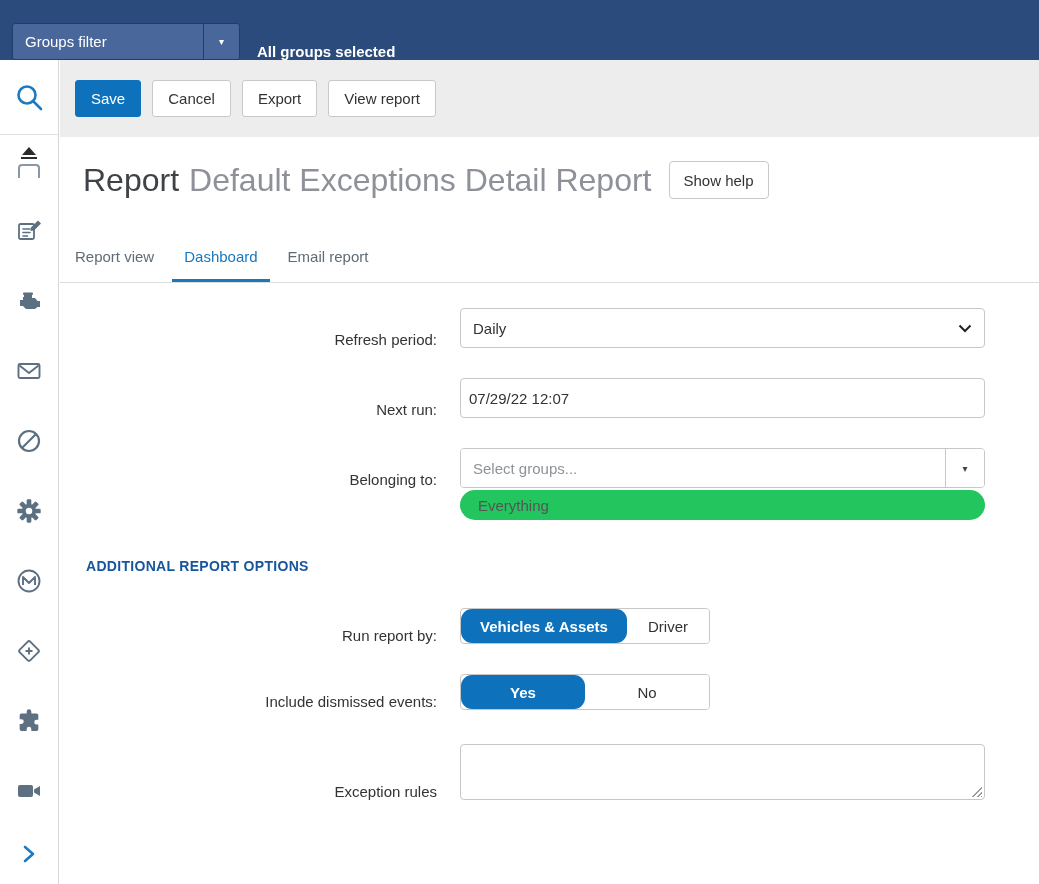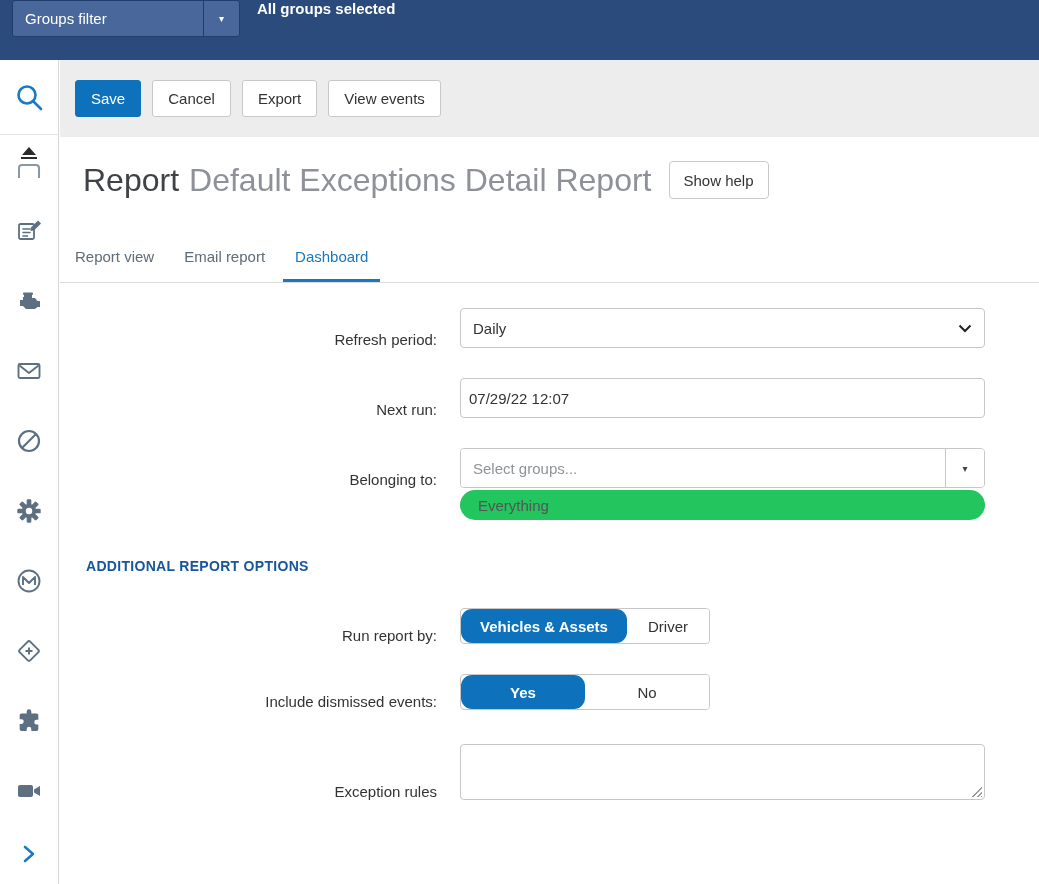--- a/index.html
+++ b/index.html
@@ -1,21 +1,21 @@
 <!DOCTYPE html>
 <html><head>
 <meta charset="utf-8">
 <style>
   *{box-sizing:border-box;margin:0;padding:0}
   html,body{width:1039px;height:884px;overflow:hidden;background:#fff;
     font-family:"Liberation Sans",sans-serif;}
 
   
   .topbar{position:absolute;left:0;top:0;width:1039px;height:60px;background:#2a4b7c;
-    display:flex;align-items:flex-start;z-index:10}
+    display:flex;align-items:flex-end;z-index:10}
   .gf-btn{margin-left:12px;height:37px;width:228px;background:#49679a;border:1px solid #1f3e6e;
     border-radius:3px;display:flex;align-items:stretch;color:#fff;font-size:15px;cursor:pointer}
   .gf-label{flex:1;display:flex;align-items:center;padding-left:12px}
   .gf-caret{width:36px;border-left:1px solid #1f3e6e;display:flex;align-items:center;
     justify-content:center;font-size:10px;color:#fff}
   .gf-status{color:#fff;font-size:15px;font-weight:bold;margin-left:17px}
 
   
   .sidebar{position:absolute;left:0;top:60px;width:59px;height:824px;background:#fff;
     border-right:1px solid #d8d8d8;z-index:5}
@@ -205,34 +205,34 @@
     </svg>
   </div>
 </div>
 
 <div class="main">
 
   <div class="toolbar">
     <button class="btn btn-primary">Save</button>
     <button class="btn">Cancel</button>
     <button class="btn">Export</button>
-    <button class="btn">View events</button>
+    <button class="btn">View report</button>
   </div>
 
   <div class="title-row">
     <div class="page-title">
       <span>Report</span><span class="name">Default Exceptions Detail Report</span>
     </div>
     <button class="show-help">Show help</button>
   </div>
 
   <div class="tabs">
     <div class="tab">Report view</div>
+    <div class="tab active">Dashboard</div>
     <div class="tab">Email report</div>
-    <div class="tab active">Dashboard</div>
   </div>
 
   <div class="form">
 
     <div class="frow">
       <div class="flabel">Refresh period:</div>
       <div class="ffield">
         <div class="select-wrap">
           <select class="ctl">
             <option>Daily</option>

